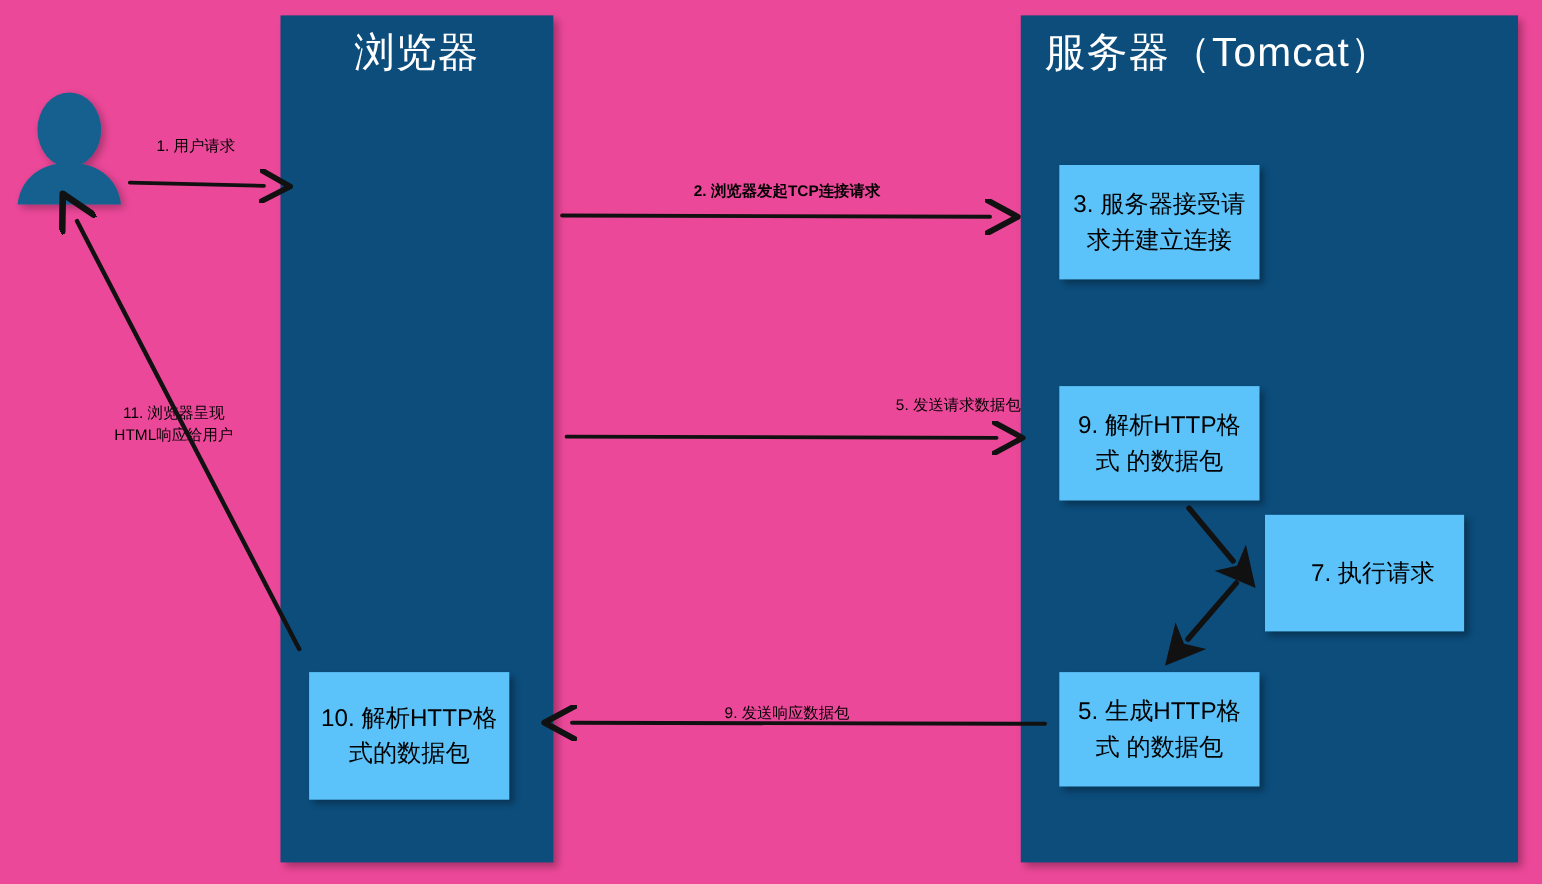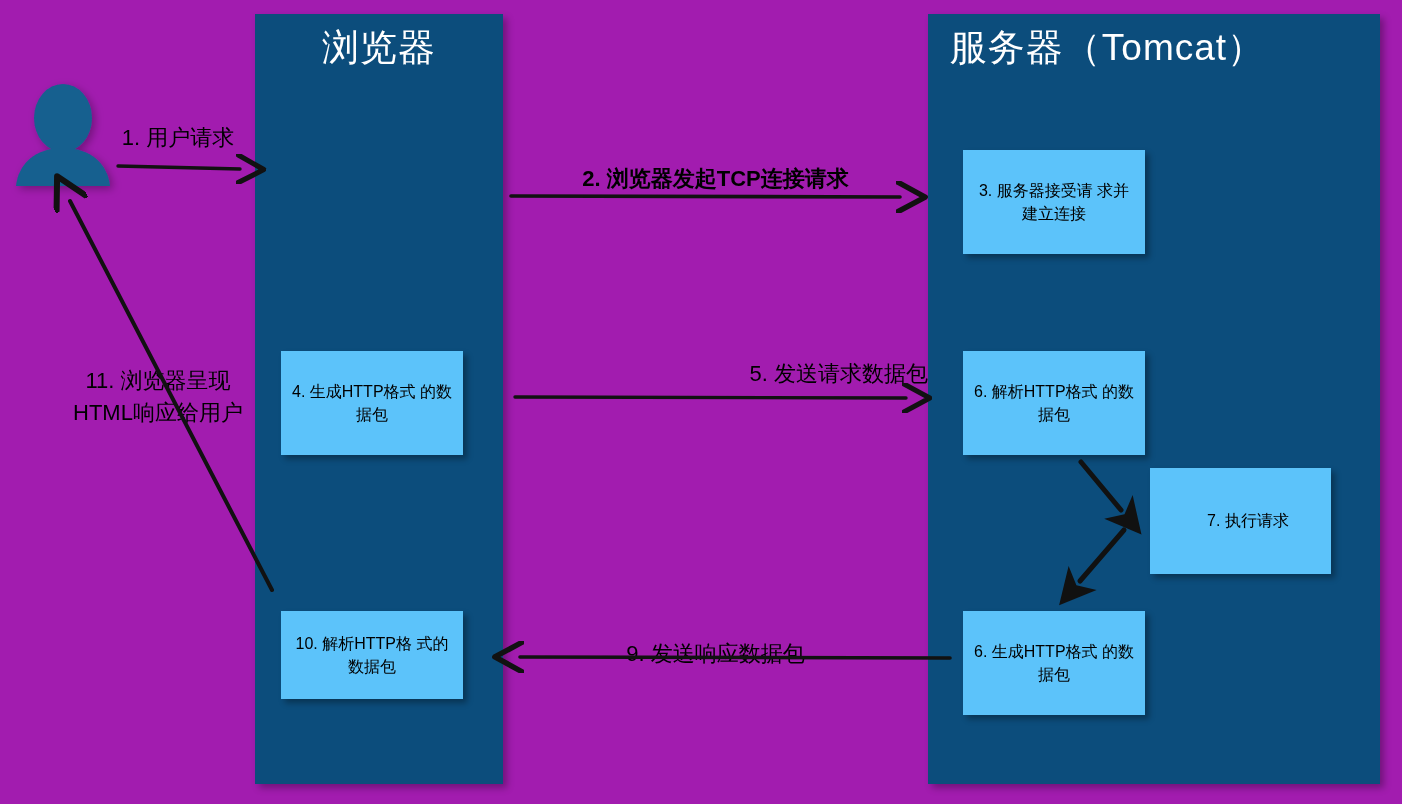--- a/index.html
+++ b/index.html
@@ -8,21 +8,21 @@
     padding: 0;
     background: #ffffff;
   }
   body {
     font-family: "Liberation Sans", "DejaVu Sans", sans-serif;
   }
   #canvas {
     position: relative;
     width: 1402px;
     height: 804px;
-    background: #a21caf;
+    background: #ec4899;
     overflow: hidden;
   }
 
   
   .lane {
     position: absolute;
     background: #0c4d7c;
     box-shadow: 4px 4px 7px rgba(0,0,0,0.30);
   }
   .lane-title {
@@ -40,33 +40,33 @@
 
   
   .box {
     position: absolute;
     background: #5cc3fa;
     color: #000000;
     display: flex;
     align-items: center;
     justify-content: center;
     text-align: center;
-    font-size: 16px;
+    font-size: 22px;
     font-weight: 400;
     line-height: 1.45;
     padding: 4px 8px;
     box-sizing: border-box;
     box-shadow: 4px 4px 6px rgba(0,0,0,0.32);
   }
 
   
   .label {
     position: absolute;
     color: #000000;
-    font-size: 22px;
+    font-size: 14px;
     font-weight: 400;
     line-height: 1.45;
     text-align: center;
     white-space: pre-line;
   }
 
   
   #overlay {
     position: absolute;
     left: 0;
@@ -85,32 +85,30 @@
   </div>
   <div class="lane-title" style="left:255px; top:26px; width:248px;">浏览器</div>
 
   <div class="lane" id="lane-server" style="left:928px; top:14px; width:452px; height:770px;">
   </div>
   <div class="lane-title" style="left:928px; top:26px; width:359px;">服务器（Tomcat）</div>
 
   <div class="box" style="left:963px; top:150px; width:182px; height:104px;">3. 服务器接受请
 求并建立连接</div>
 
-  <div class="box" style="left:281px; top:351px; width:182px; height:104px;">4. 生成HTTP格式
-的数据包</div>
 
-  <div class="box" style="left:963px; top:351px; width:182px; height:104px;">6. 解析HTTP格式
+  <div class="box" style="left:963px; top:351px; width:182px; height:104px;">9. 解析HTTP格式
 的数据包</div>
 
   <div class="box" style="left:1150px; top:468px; width:181px; height:106px;padding-left:23px;">7. 执行请求</div>
 
-  <div class="box" style="left:963px; top:611px; width:182px; height:104px;">6. 生成HTTP格式
+  <div class="box" style="left:963px; top:611px; width:182px; height:104px;">5. 生成HTTP格式
 的数据包</div>
 
-  <div class="box" style="left:281px; top:611px; width:182px; height:88px;">10. 解析HTTP格
+  <div class="box" style="left:281px; top:611px; width:182px; height:116px;">10. 解析HTTP格
 式的数据包</div>
 
   <div class="label" style="left:103px; top:122px; width:150px;">1. 用户请求</div>
 
   <div class="label" style="left:503px; top:163px; width:425px;font-weight:bold;">2. 浏览器发起TCP连接请求</div>
 
   <div class="label" style="left:503px; top:358px; width:425px;text-align:right;">5. 发送请求数据包</div>
 
   <div class="label" style="left:503px; top:618px; width:425px;margin-top:20px;">9. 发送响应数据包</div>
 

